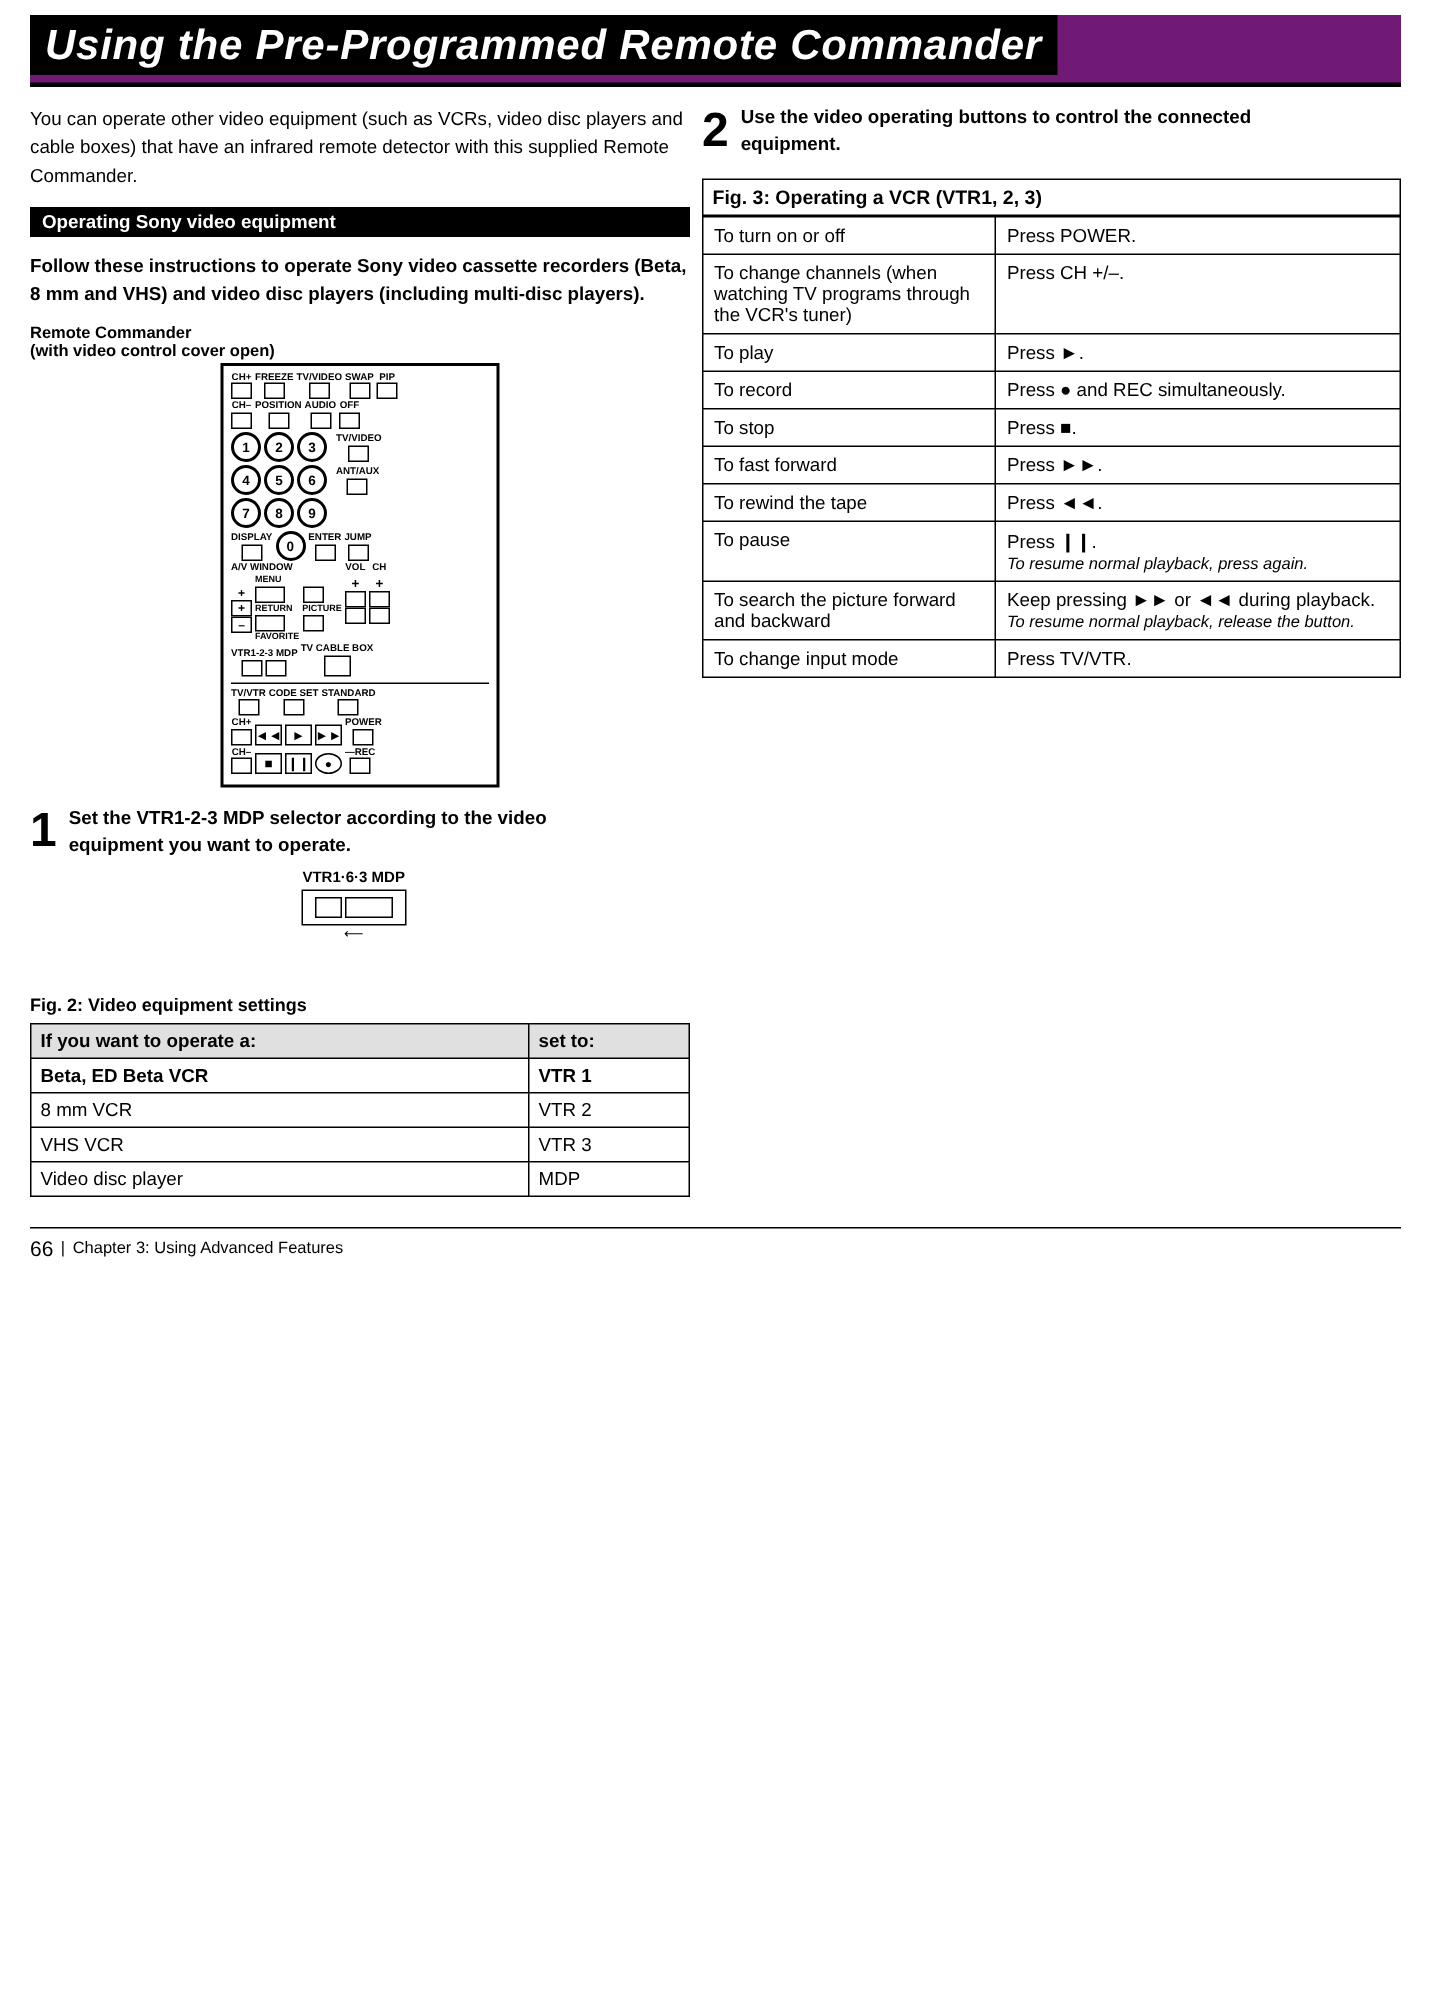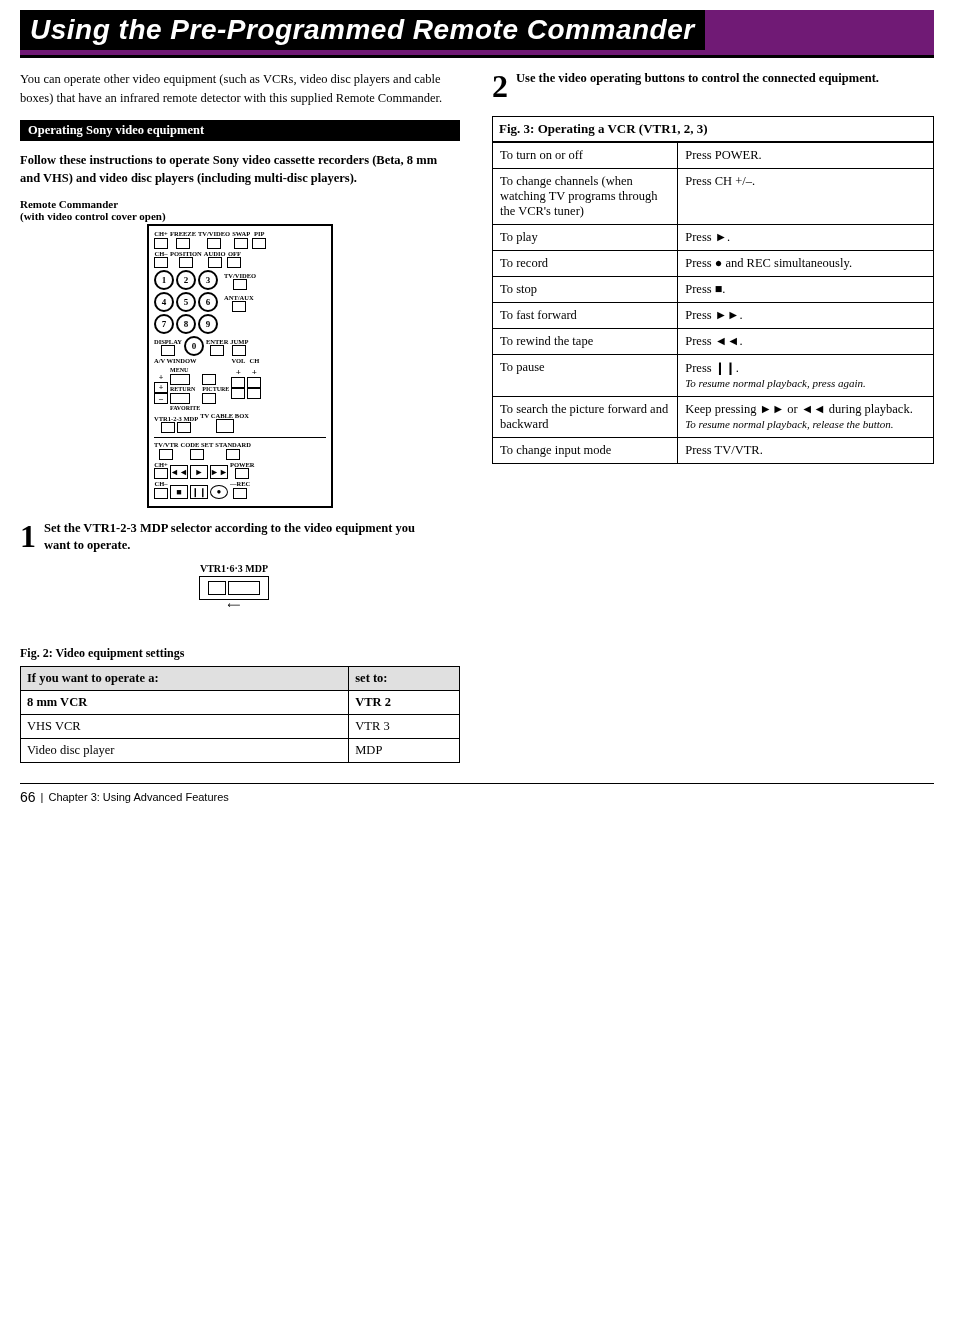--- a/index.html
+++ b/index.html
@@ -33,23 +33,22 @@
       letter-spacing: 0.5px;
       background: #000;
       color: #fff;
       display: inline-block;
       padding: 4px 10px;
     }
 
     
     .two-col {
       display: flex;
-      gap: 32px;
+      gap: 8px;
       margin-top: 8px;
-      font-family: Liberation Serif, serif;
     }
     .col-left {
       flex: 0 0 440px;
       width: 440px;
     }
     .col-right {
       flex: 1;
     }
 
     
@@ -481,20 +480,24 @@
       <div>
         <p class="fig2-title">Fig. 2: Video equipment settings</p>
         <table class="fig2-table">
           <thead>
             <tr>
               <th>If you want to operate a:</th>
               <th>set to:</th>
             </tr>
           </thead>
           <tbody id="fig2-tbody">
+          <tr>
+                <td>Beta, ED Beta VCR</td>
+                <td>VTR 1</td>
+              </tr>
               <tr>
                 <td>8 mm VCR</td>
                 <td>VTR 2</td>
               </tr>
               <tr>
                 <td>VHS VCR</td>
                 <td>VTR 3</td>
               </tr>
               <tr>
                 <td>Video disc player</td>

